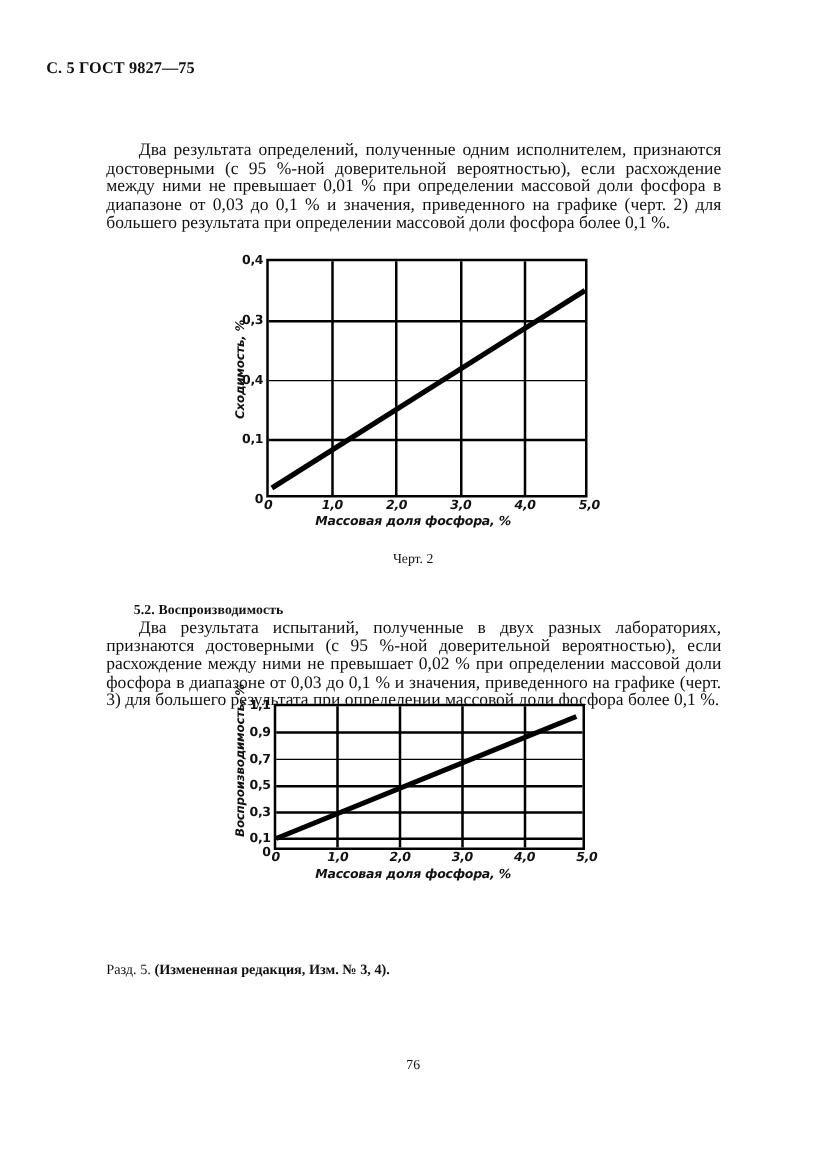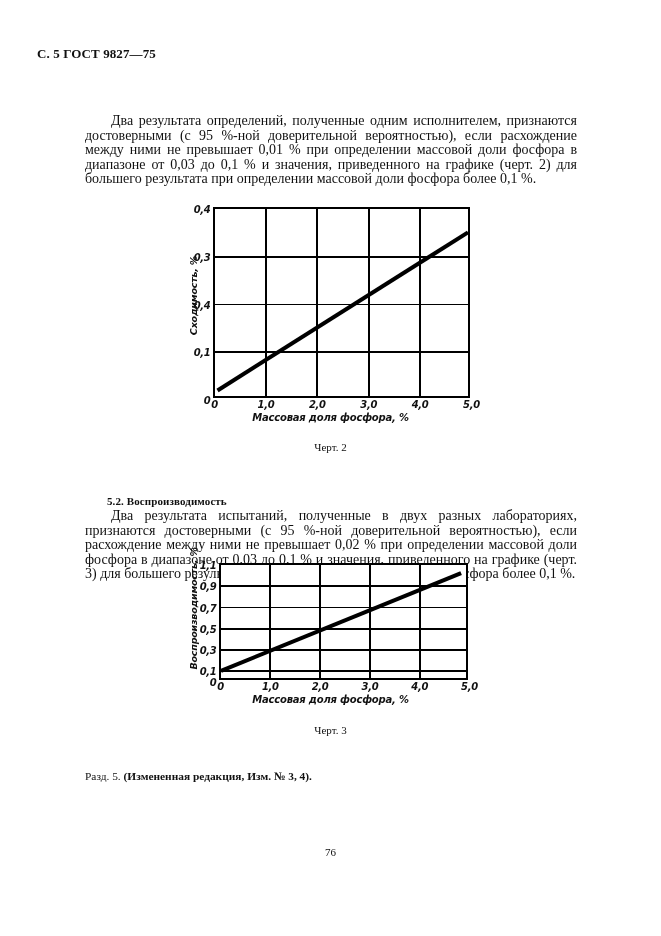--- a/index.html
+++ b/index.html
@@ -60,21 +60,21 @@
   .para {
     font-size: 14px;
     line-height: 14.6px;
     text-align: justify;
     text-indent: 26px;
     margin: 0;
     hyphens: none;
   }
 
   #block-51 { top: 114px; }
-  #block-52 { top: 482px; margin-top: 13px; }
+  #block-52 { top: 482px; }
 
   
   .figure {
     position: absolute;
   }
   #figure-2 { top: 198px; left: 0; width: 661px; }
   #figure-3 { top: 552px; left: 0; width: 661px; }
 
   .chart-wrap {
     position: relative;
@@ -126,21 +126,20 @@
   }
 
   .tick-y {
     position: absolute;
     right: 100%;
     margin-right: 4px;
     transform: translateY(-50%);
     font-family: "DejaVu Sans", sans-serif;
     font-size: 10px;
     font-weight: bold;
-    font-style: italic;
     white-space: nowrap;
     letter-spacing: -0.3px;
   }
   .tick-x {
     position: absolute;
     top: 100%;
     margin-top: 3px;
     transform: translateX(-50%);
     font-family: "DejaVu Sans", sans-serif;
     font-size: 10px;
@@ -298,21 +297,20 @@
           <div class="gridline h" style="top: 41.6455px;"></div>
           <div class="tick-y" style="top: 42.5455px;">0,7</div>
           <div class="gridline h" style="top: 20.3727px;"></div>
           <div class="tick-y" style="top: 21.2727px;">0,9</div>
           <div class="tick-y" style="top: 0px;">1,1</div>
           <div class="tick-y" style="top: 117px;">0</div>
         </div>
 
       <div class="axis-title-x" id="xtitle-3">Массовая доля фосфора, %</div>
     </div>
-    <div class="fig-caption" id="cap-3">Черт. 3</div>
   </div>
 
   <div class="foot-note">
     <span class="plain">Разд. 5.</span>
     <span class="bold">(Измененная редакция, Изм. № 3, 4).</span>
   </div>
 
   <div class="page-number">76</div>
 
 </div>

